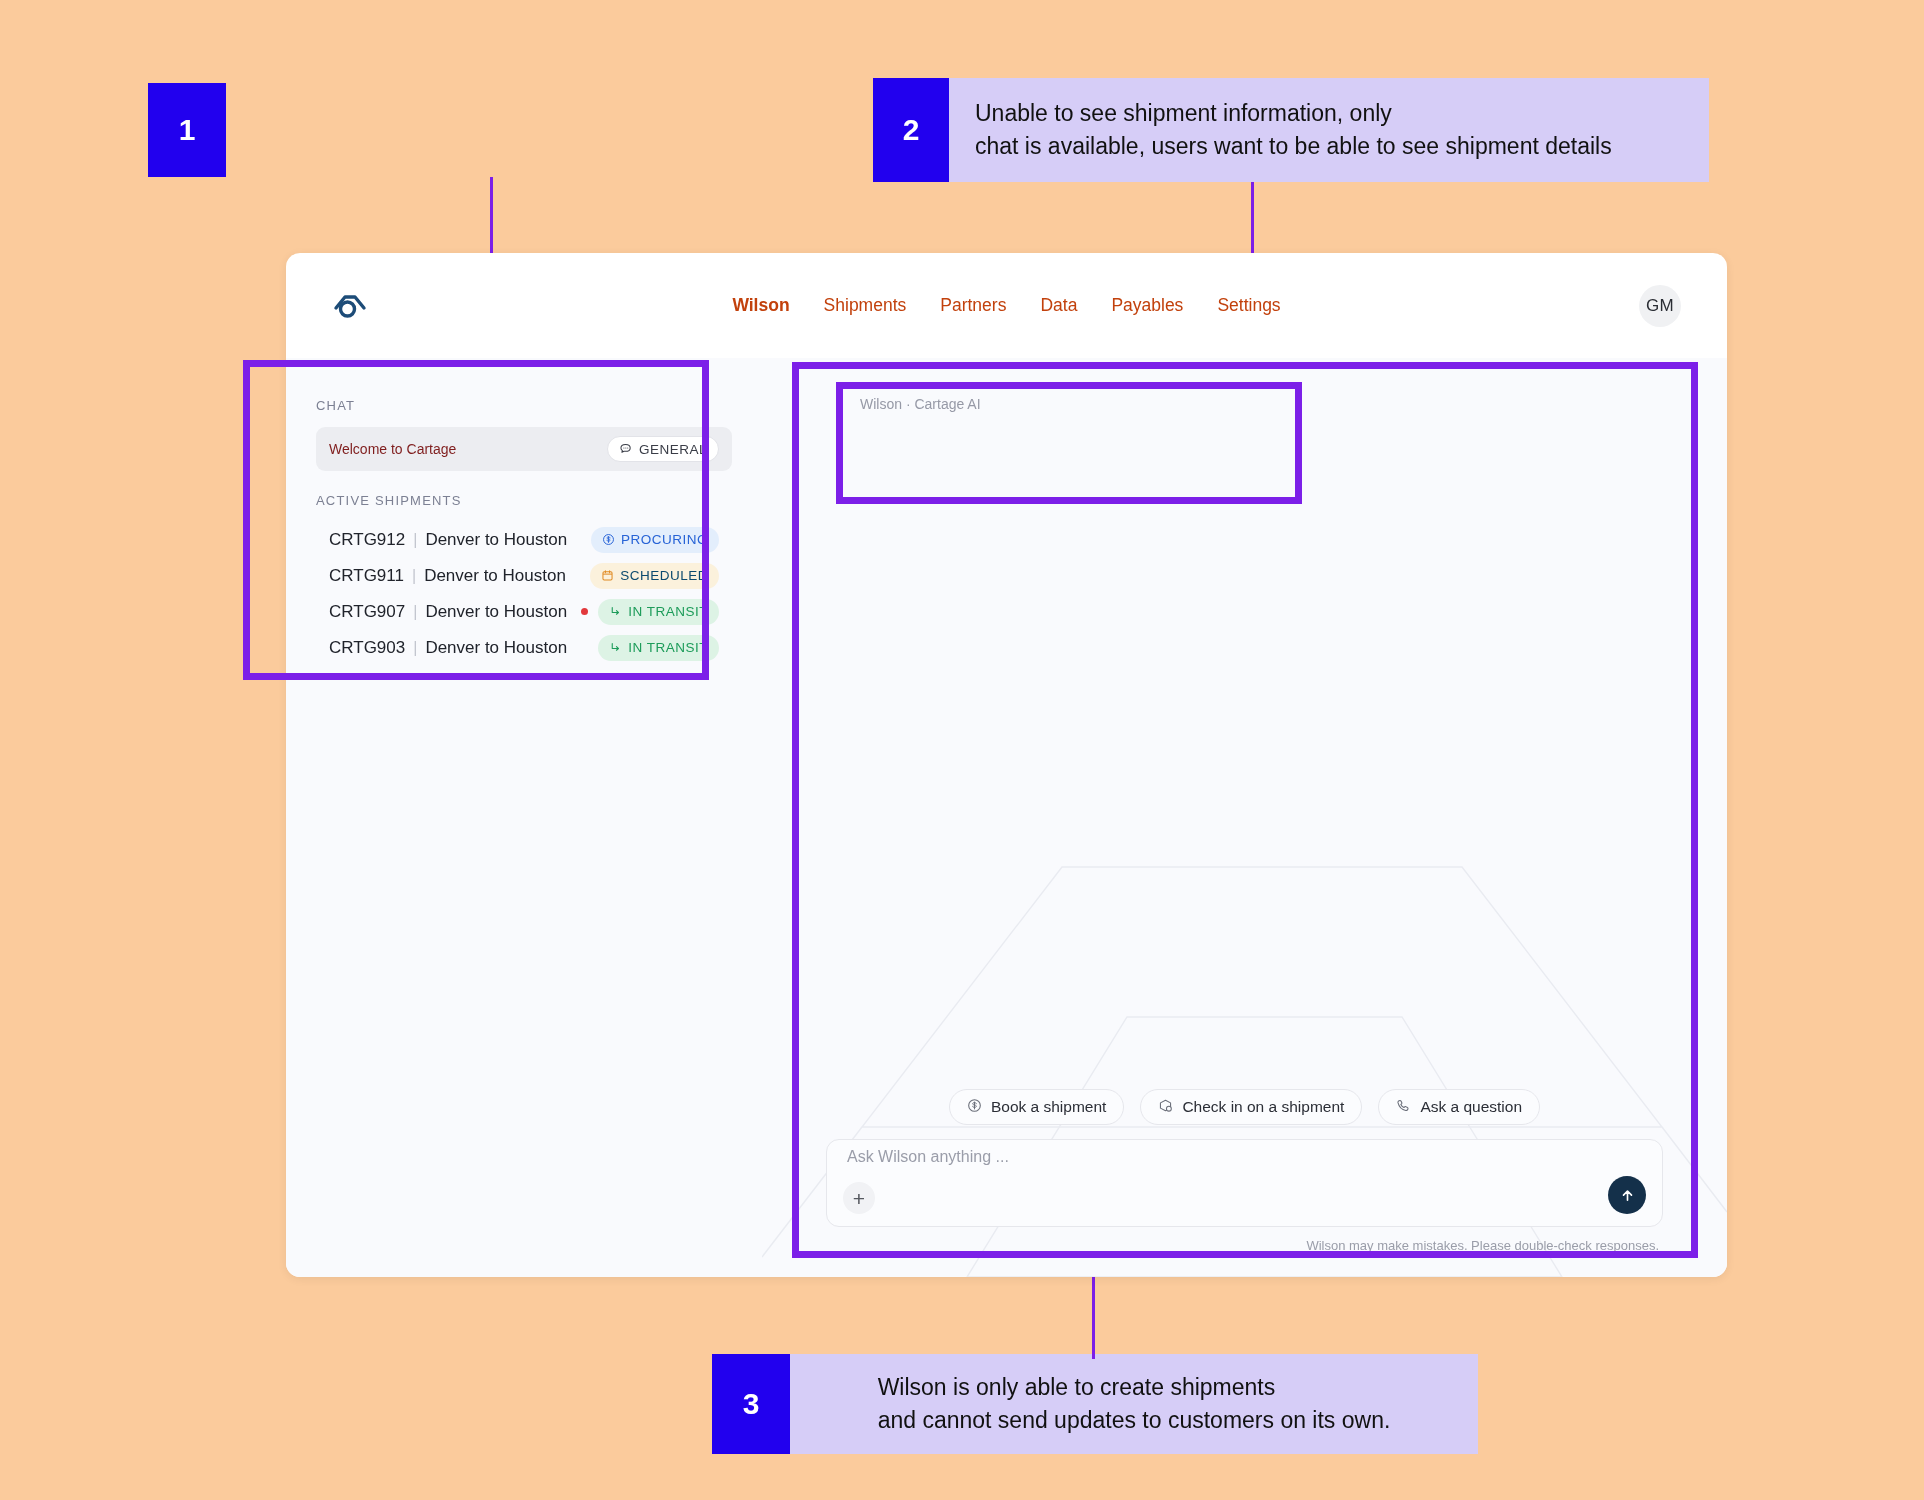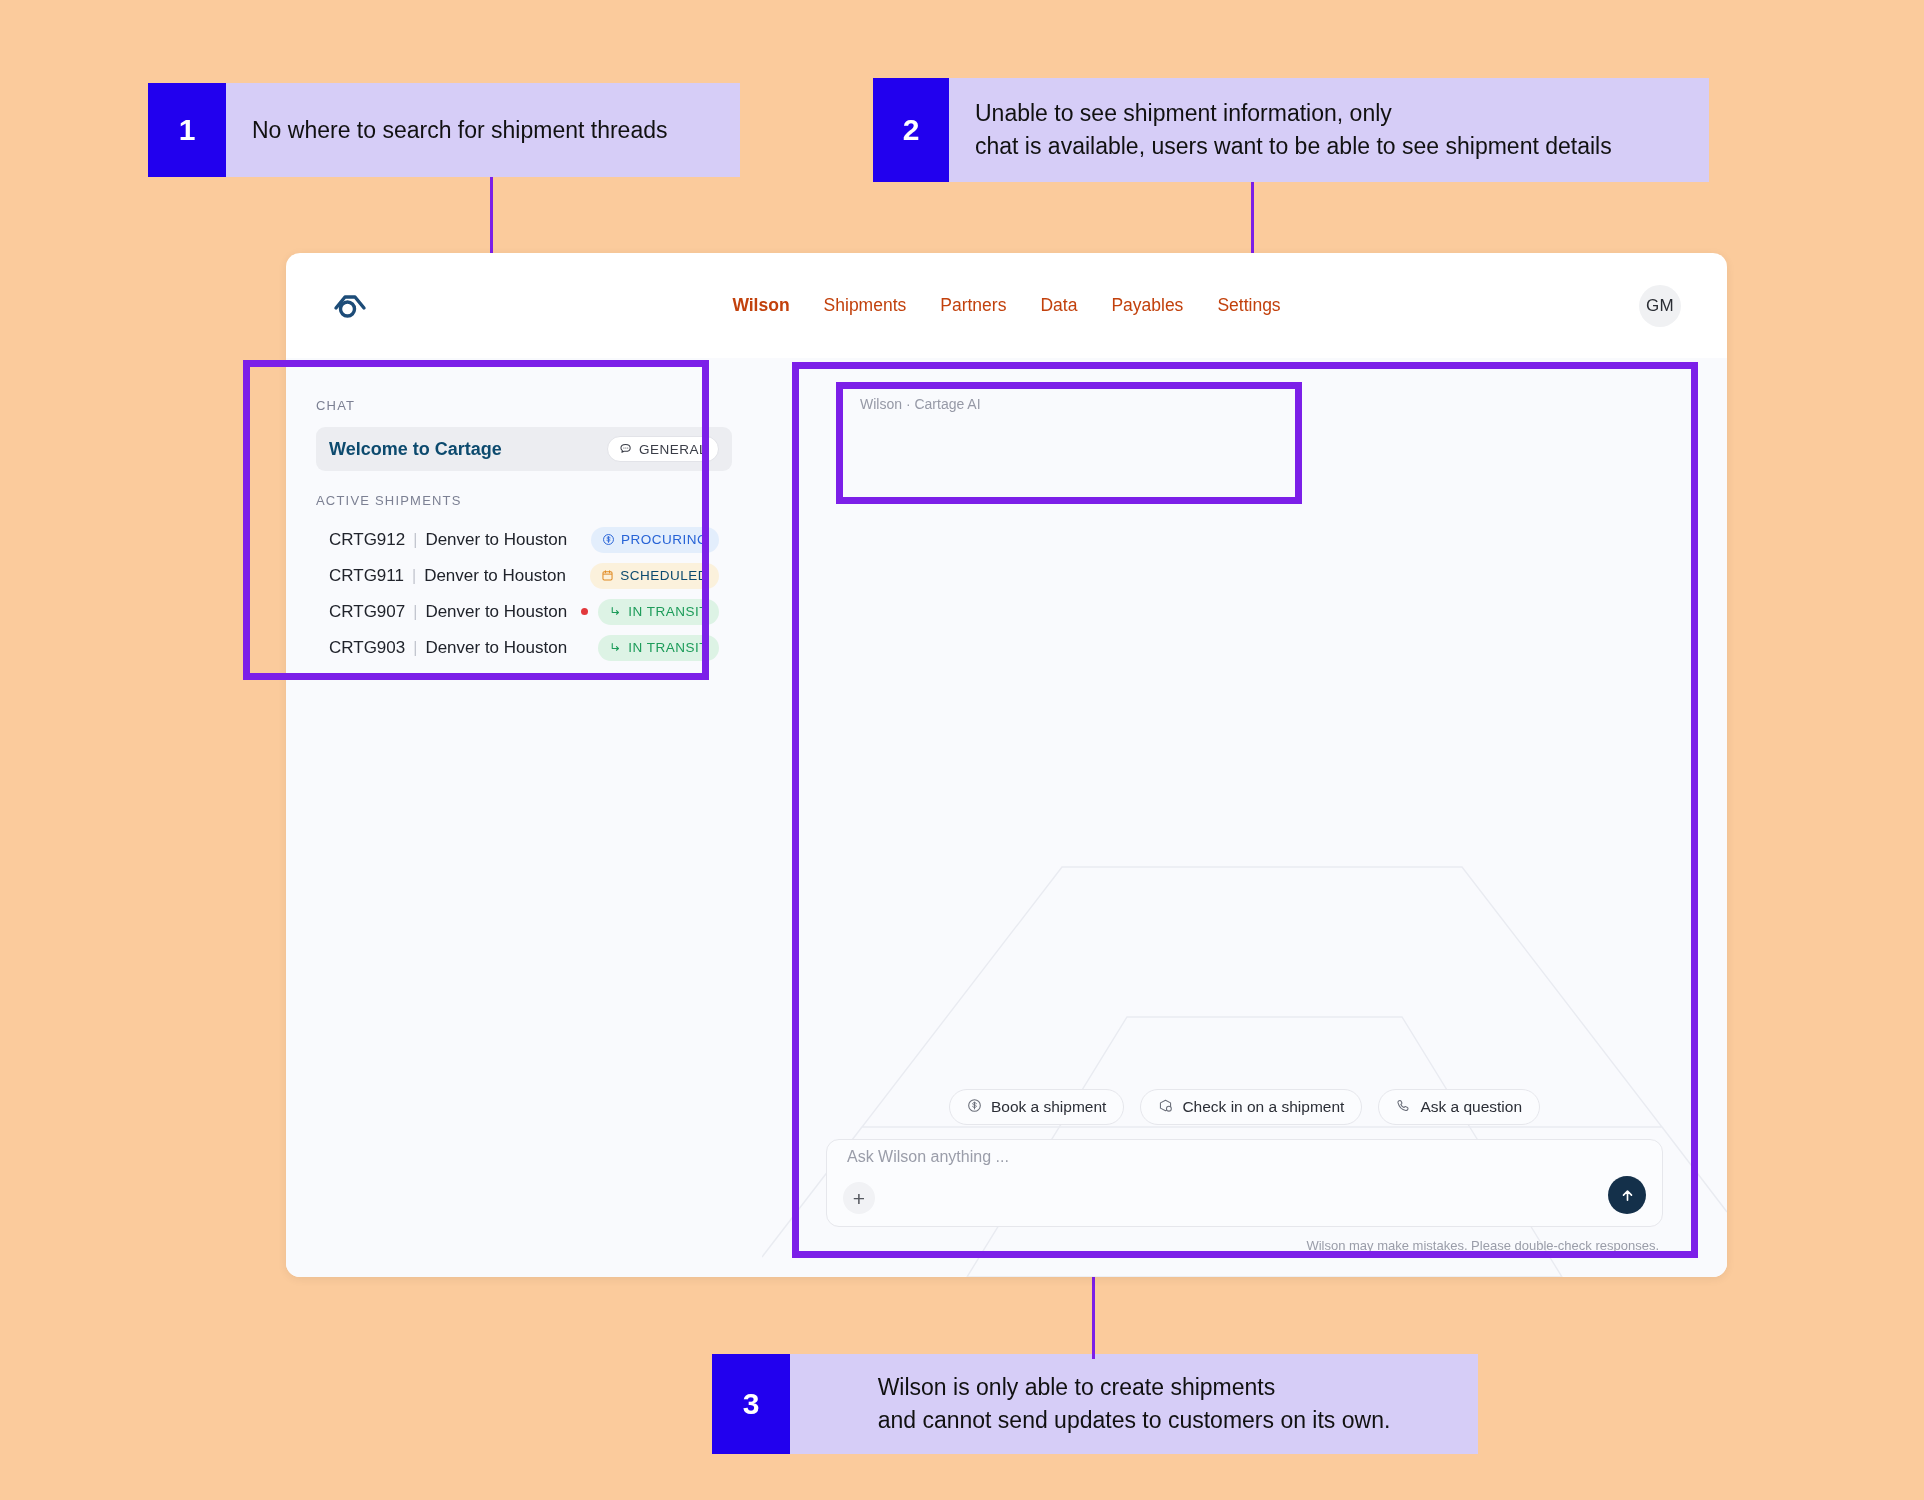--- a/index.html
+++ b/index.html
@@ -95,21 +95,21 @@
   .section-label {
     font-size: 13px; letter-spacing: 1.2px;
     color: #7C8093; margin-bottom: 14px; text-transform: uppercase;
   }
   .thread-row {
     display: flex; align-items: center; justify-content: space-between;
     height: 44px; border-radius: 9px; padding: 0 13px;
     cursor: pointer;
   }
   .thread-row.selected { background: #ECEDF1; }
-  .thread-title { font-size: 18px; color: #0c4a6e; white-space: nowrap; font-weight: bold; }
+  .thread-title { font-size: 14px; color: #7f1d1d; white-space: nowrap; }
   .badge {
     display: inline-flex; align-items: center; gap: 6px;
     height: 26px; padding: 0 11px; border-radius: 13px;
     font-size: 13.5px; letter-spacing: 0.5px; font-weight: 500;
     white-space: nowrap;
   }
   .badge svg { display: block; }
   .badge-general { background: #ffffff; color: #3A3D47; border: 1px solid #E2E3E8; }
   .badge-procuring { background: #E3EEFC; color: #2763D6; }
   .badge-scheduled { background: #FBF1DC; color: #0c4a6e; }
@@ -198,21 +198,20 @@
   #hl-chat { left: 792px; top: 362px; width: 906px; height: 896px; }
   #hl-msg { left: 836px; top: 382px; width: 466px; height: 122px; }
 </style>
 </head>
 <body>
 
 <div class="stage">
 
   <div class="callout" id="callout-1">
     <div class="callout-num">1</div>
-    <div class="callout-body">No where to search for shipment threads</div>
   </div>
 
   <div class="callout" id="callout-2">
     <div class="callout-num">2</div>
     <div class="callout-body">Unable to see shipment information, only
 chat is available, users want to be able to see shipment details</div>
   </div>
 
   <div class="callout" id="callout-3">
     <div class="callout-num">3</div>

